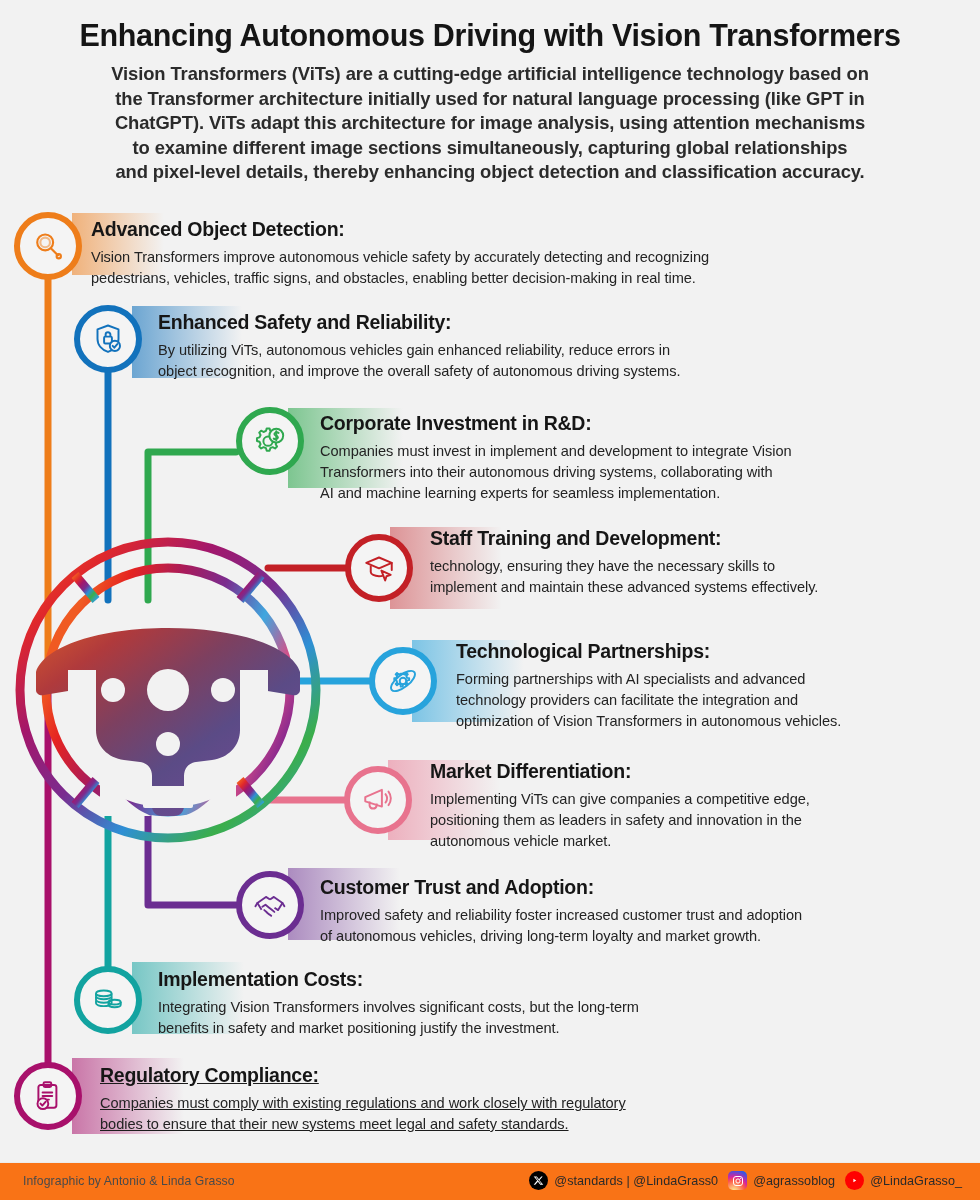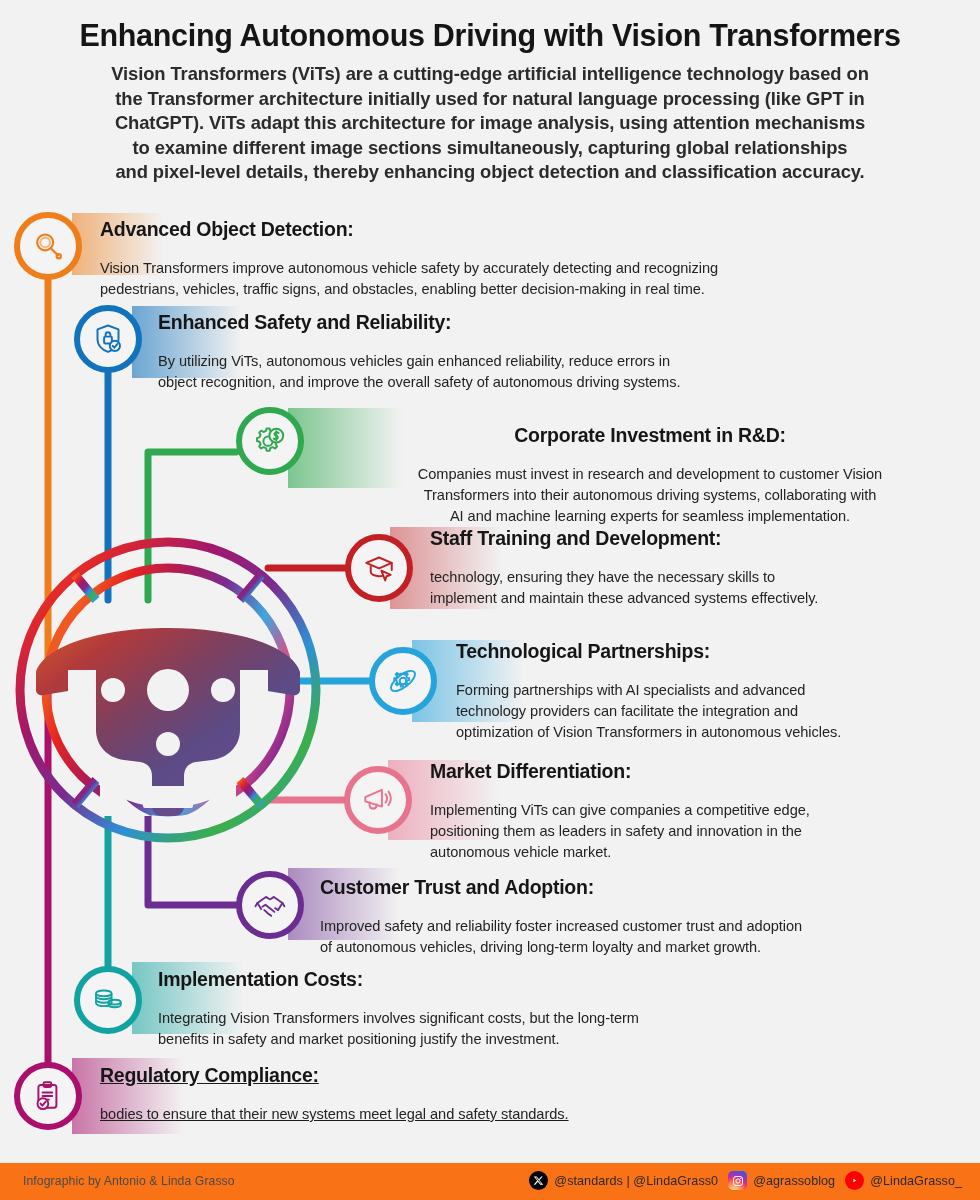--- a/index.html
+++ b/index.html
@@ -34,21 +34,21 @@
     display:flex;align-items:center;justify-content:center;
     z-index:5;
   }
   .txt{position:absolute;z-index:6;}
   .t-title{
     font-size:19.5px;font-weight:700;color:#161616;line-height:1.18;
     letter-spacing:-0.25px;white-space:nowrap;
   }
   .t-body{
     font-size:14.6px;font-weight:400;color:#232323;line-height:1.43;
-    letter-spacing:-0.05px;margin-top:17px;
+    letter-spacing:-0.05px;margin-top:6px;
   }
   .t-body div{white-space:nowrap;}
   
   .footer{
     position:absolute;left:0;bottom:0;width:980px;height:37px;background:#f97316;
     z-index:8;border-top:1px solid #ececec;
   }
   .f-credit{
     position:absolute;left:23px;top:11px;font-size:12.2px;color:#4a4a4a;letter-spacing:0.1px;
   }
@@ -245,21 +245,21 @@
 
   <div class="item">
     <div class="badge" style="left:14px;top:212px;width:68px;height:68px;border:6px solid #EE7D1A;">
       <svg width="34" height="34" viewBox="0 0 24 24" fill="none" stroke="#EE7D1A" stroke-width="1.5" stroke-linecap="round">
         <circle cx="10" cy="9.5" r="5.6"></circle>
           <circle cx="10" cy="9.5" r="3.4" opacity="0.5"></circle>
         <line x1="14" y1="13.6" x2="19" y2="18.6"></line>
           <circle cx="19.6" cy="19.2" r="1.5"></circle>
       </svg>
     </div>
-    <div class="txt" style="left:100px;top:218px;width:870px;">
+    <div class="txt" style="left:91px;top:218px;width:870px;">
       <div class="t-title">Advanced Object Detection:</div>
       <div class="t-body">
         <div>Vision Transformers improve autonomous vehicle safety by accurately detecting and recognizing</div>
         <div>pedestrians, vehicles, traffic signs, and obstacles, enabling better decision-making in real time.</div>
       </div>
     </div>
   </div>
 
   <div class="item">
     <div class="badge" style="left:74px;top:305px;width:68px;height:68px;border:6px solid #1272BC;">
@@ -283,24 +283,24 @@
   <div class="item">
     <div class="badge" style="left:236px;top:407px;width:68px;height:68px;border:6px solid #2FA84F;">
       <svg width="36" height="36" viewBox="0 0 24 24" fill="none" stroke="#2FA84F" stroke-width="1.3" stroke-linejoin="round">
         <path d="M9.8 3.6 h1.9 l.5 1.7 1.6 .7 1.6-.9 1.3 1.3-.9 1.6 .7 1.6 1.7 .5 v1.9 l-1.7 .5-.7 1.6 .9 1.6-1.3 1.3-1.6-.9-1.6 .7-.5 1.7 H9.8 l-.5-1.7-1.6-.7-1.6 .9-1.3-1.3 .9-1.6-.7-1.6-1.7-.5 v-1.9 l1.7-.5 .7-1.6-.9-1.6 1.3-1.3 1.6 .9 1.6-.7 Z"></path>
         <circle cx="10.7" cy="12.1" r="3.1"></circle>
         <circle cx="16.2" cy="8.4" r="4.6" fill="#f4f4f4" stroke="#2FA84F"></circle>
         <path d="M17.7 6.6 a2 2 0 0 0-2.6 .3 c-.5 .7 .2 1.3 1 1.6 s1.5 .9 1 1.6 a2 2 0 0 1-2.6 .3" stroke-linecap="round"></path>
         <line x1="16.2" y1="5.4" x2="16.2" y2="11.5" stroke-linecap="round"></line>
       </svg>
     </div>
-    <div class="txt" style="left:320px;top:424px;width:660px;text-align:center;">
+    <div class="txt" style="left:320px;top:412px;width:660px;">
       <div class="t-title">Corporate Investment in R&amp;D:</div>
       <div class="t-body">
-        <div>Companies must invest in research and development to customer Vision</div>
+        <div>Companies must invest in implement and development to integrate Vision</div>
         <div>Transformers into their autonomous driving systems, collaborating with</div>
         <div>AI and machine learning experts for seamless implementation.</div>
       </div>
     </div>
   </div>
 
   <div class="item">
     <div class="badge" style="left:345px;top:534px;width:68px;height:68px;border:6px solid #C32026;">
       <svg width="36" height="36" viewBox="0 0 24 24" fill="none" stroke="#C32026" stroke-width="1.3" stroke-linejoin="round">
         <path d="M12 5 L20.5 8.6 L12 12.2 L3.5 8.6 Z"></path>
@@ -402,20 +402,21 @@
         <line x1="8.4" y1="9.6" x2="14.8" y2="9.6" stroke-linecap="round"></line>
         <line x1="8.4" y1="12" x2="14.8" y2="12" stroke-linecap="round"></line>
         <line x1="8.4" y1="14.4" x2="12.6" y2="14.4" stroke-linecap="round"></line>
         <circle cx="8.6" cy="17.1" r="3.6" fill="#f4f4f4"></circle>
         <path d="M7 17.1 l1.2 1.3 l2.3-2.6" stroke-linecap="round"></path>
       </svg>
     </div>
     <div class="txt" style="left:100px;top:1064px;width:878px;text-decoration:underline;">
       <div class="t-title">Regulatory Compliance:</div>
       <div class="t-body">
+        <div>Companies must comply with existing regulations and work closely with regulatory</div>
         <div>bodies to ensure that their new systems meet legal and safety standards.</div>
       </div>
     </div>
   </div>
 
   <div class="footer">
     <div class="f-credit">Infographic by Antonio &amp; Linda Grasso</div>
     <div class="f-social">
       <span class="sico x">
         <svg width="11" height="11" viewBox="0 0 24 24" fill="#ffffff">

